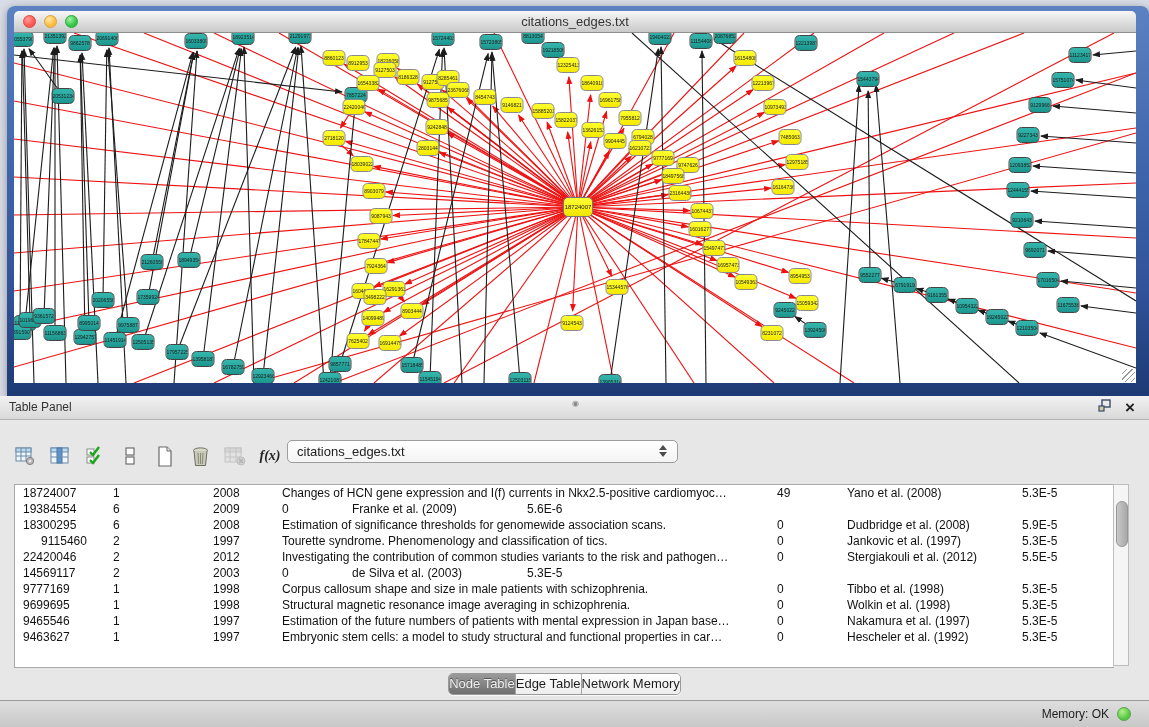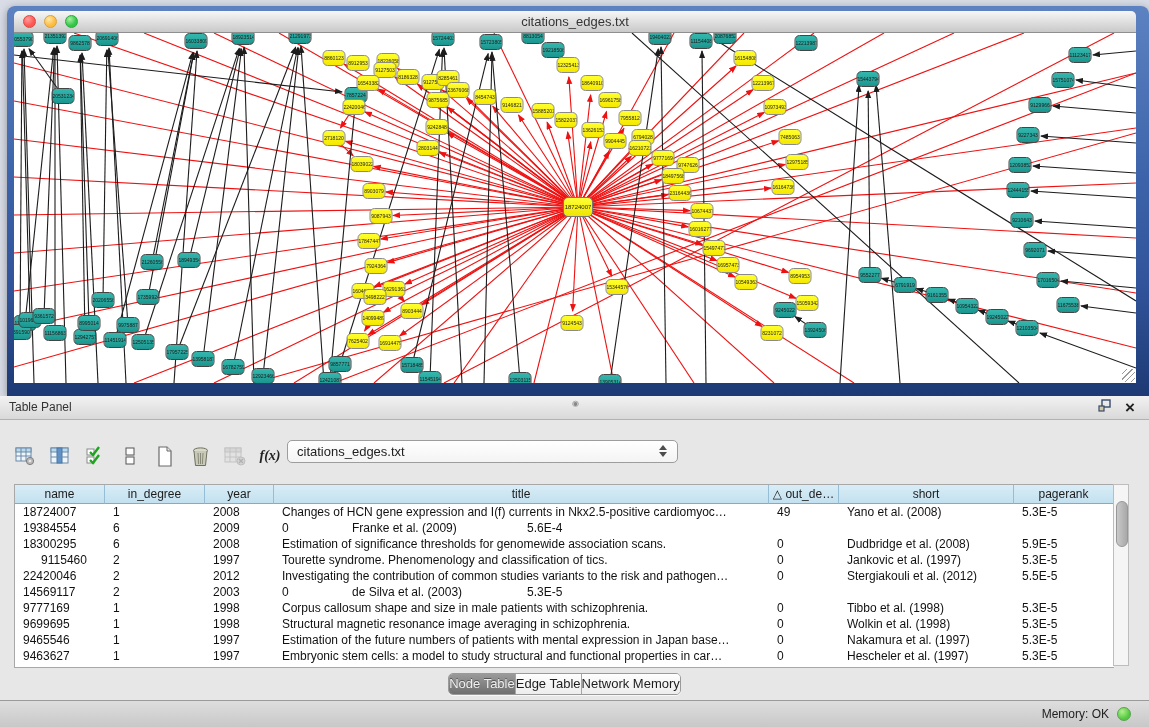--- a/index.html
+++ b/index.html
@@ -503,46 +503,37 @@
   </div>
   <div class="combo">
     <span>citations_edges.txt</span>
     <span class="steppers">
       <span class="tri-up"></span>
         <span class="tri-dn"></span>
     </span>
   </div>
 
   <div class="grid-wrap">
-    <div class="grid-header" id="grid-header">
-        <div class="gh-cell" style="width: 90px;">name</div>
-        <div class="gh-cell" style="width: 100px;">in_degree</div>
-        <div class="gh-cell" style="width: 69px;">year</div>
-        <div class="gh-cell" style="width: 495px;">title</div>
-        <div class="gh-cell" style="width: 70px;">△ out_de…</div>
-        <div class="gh-cell" style="width: 175px;">short</div>
-        <div class="gh-cell" style="width: 100px;">pagerank</div>
-      </div>
     <div id="grid-body">
         <div class="grid-row">
           <div class="g-cell" style="width: 90px;">18724007</div>
           <div class="g-cell" style="width: 100px;">1</div>
           <div class="g-cell" style="width: 69px;">2008</div>
           <div class="g-cell" style="width: 495px;">Changes of HCN gene expression and I(f) currents in Nkx2.5-positive cardiomyoc…</div>
           <div class="g-cell" style="width: 70px;">49</div>
           <div class="g-cell" style="width: 175px;">Yano et al. (2008)</div>
           <div class="g-cell" style="width: 100px;">5.3E-5</div>
         </div>
         <div class="grid-row">
           <div class="g-cell" style="width: 90px;">19384554</div>
           <div class="g-cell" style="width: 100px;">6</div>
           <div class="g-cell" style="width: 69px;">2009</div>
           <div class="g-cell" style="width: 70px;">0</div>
           <div class="g-cell" style="width: 175px;">Franke et al. (2009)</div>
-          <div class="g-cell" style="width: 100px;">5.6E-4</div>
+          <div class="g-cell" style="width: 100px;">5.6E-6</div>
         </div>
         <div class="grid-row">
           <div class="g-cell" style="width: 90px;">18300295</div>
           <div class="g-cell" style="width: 100px;">6</div>
           <div class="g-cell" style="width: 69px;">2008</div>
           <div class="g-cell" style="width: 495px;">Estimation of significance thresholds for genomewide association scans.</div>
           <div class="g-cell" style="width: 70px;">0</div>
           <div class="g-cell" style="width: 175px;">Dudbridge et al. (2008)</div>
           <div class="g-cell" style="width: 100px;">5.9E-5</div>
         </div>
@@ -598,21 +589,21 @@
           <div class="g-cell" style="width: 70px;">0</div>
           <div class="g-cell" style="width: 175px;">Nakamura et al. (1997)</div>
           <div class="g-cell" style="width: 100px;">5.3E-5</div>
         </div>
         <div class="grid-row">
           <div class="g-cell" style="width: 90px;">9463627</div>
           <div class="g-cell" style="width: 100px;">1</div>
           <div class="g-cell" style="width: 69px;">1997</div>
           <div class="g-cell" style="width: 495px;">Embryonic stem cells: a model to study structural and functional properties in car…</div>
           <div class="g-cell" style="width: 70px;">0</div>
-          <div class="g-cell" style="width: 175px;">Hescheler et al. (1997)</div>
+          <div class="g-cell" style="width: 175px;">Hescheler et al. (1992)</div>
           <div class="g-cell" style="width: 100px;">5.3E-5</div>
         </div>
       </div>
   </div>
   <div class="vscroll">
     <div class="vthumb"></div>
   </div>
 
   <div class="tabs">
     <div class="seg" id="seg-tabs">

